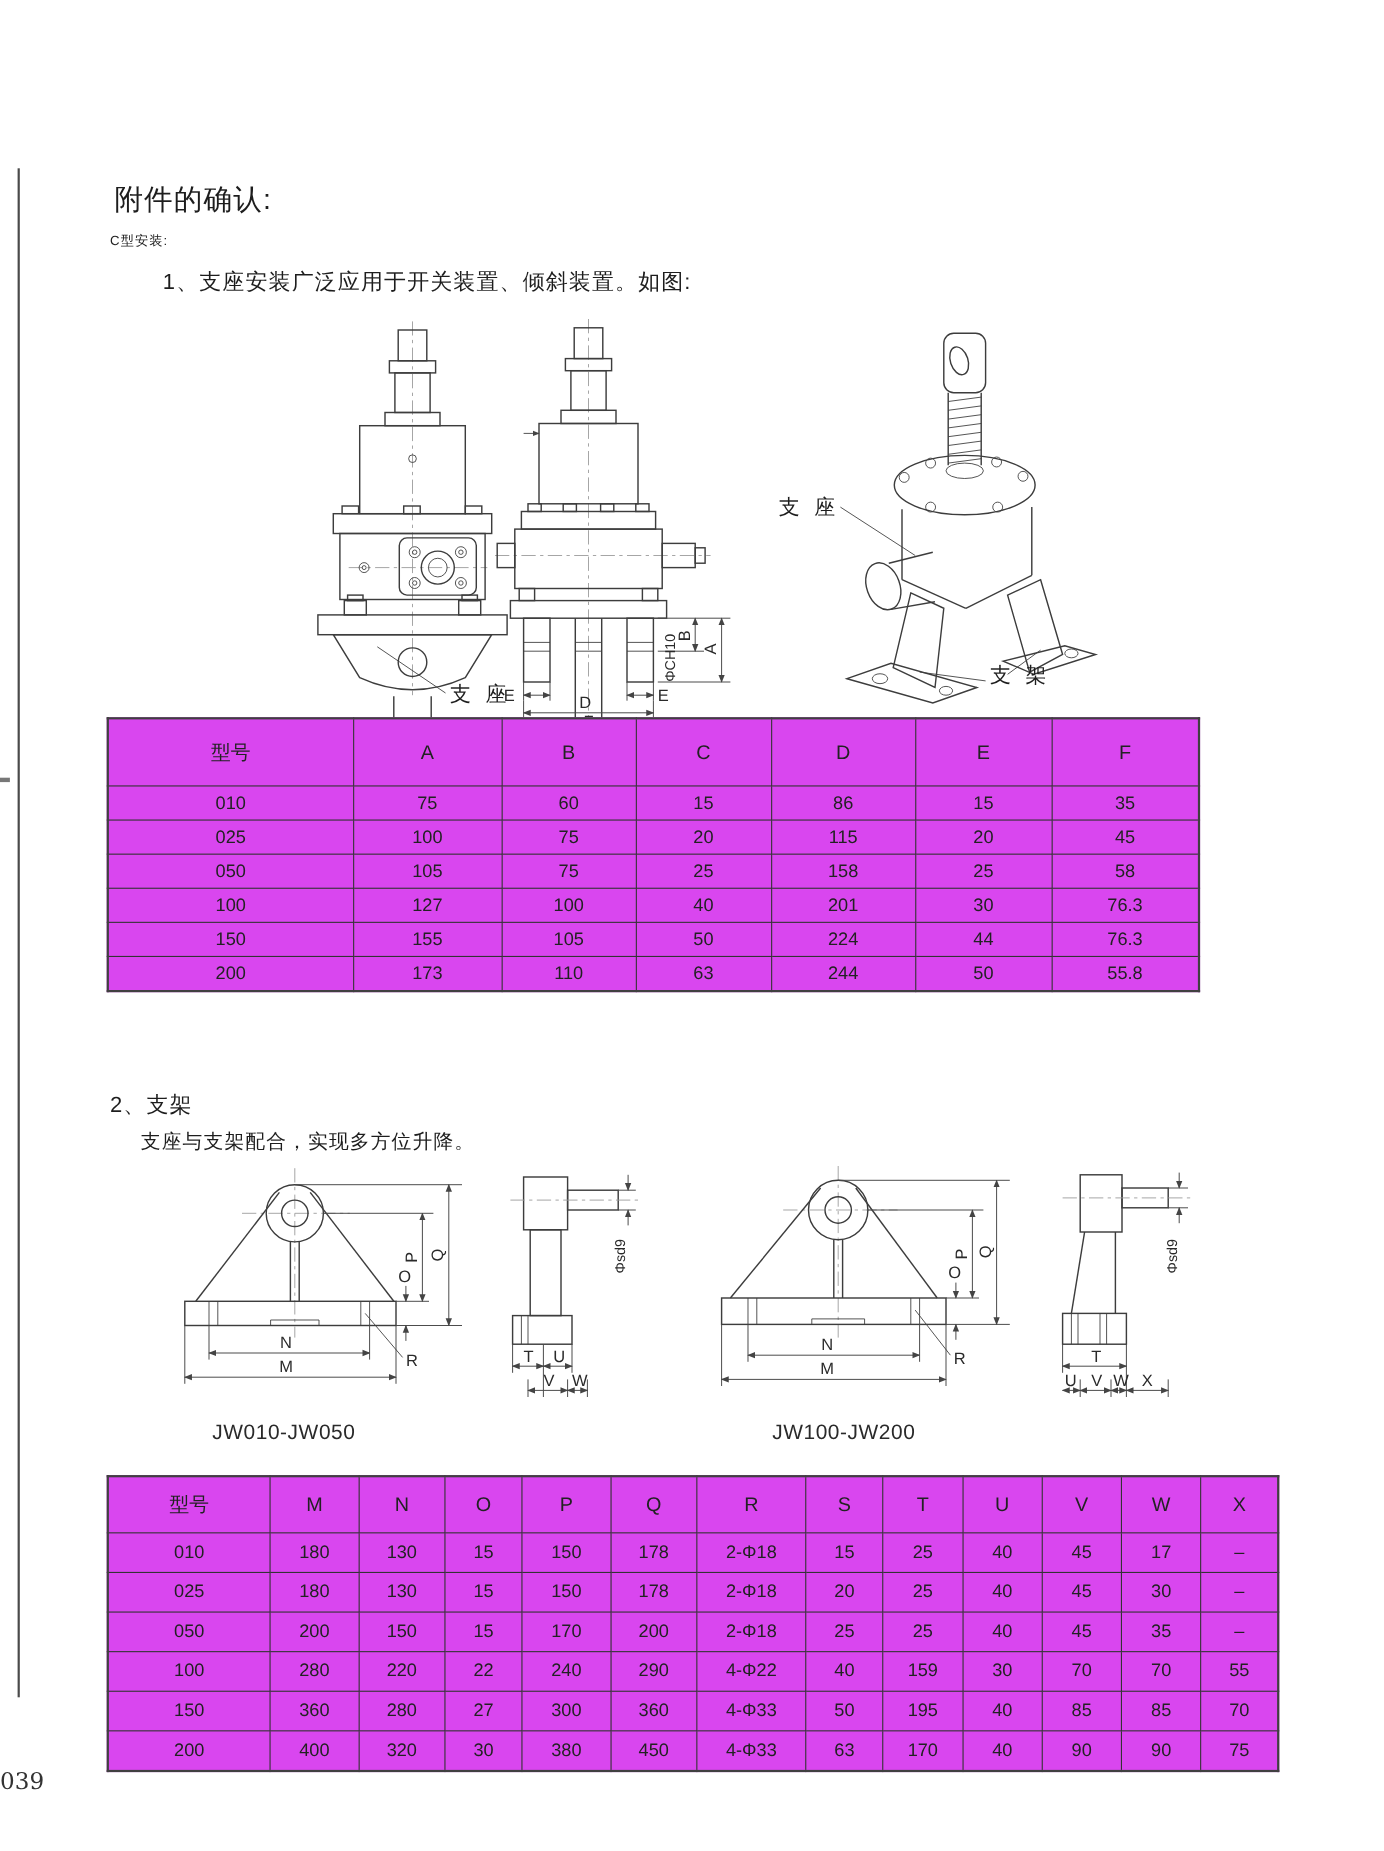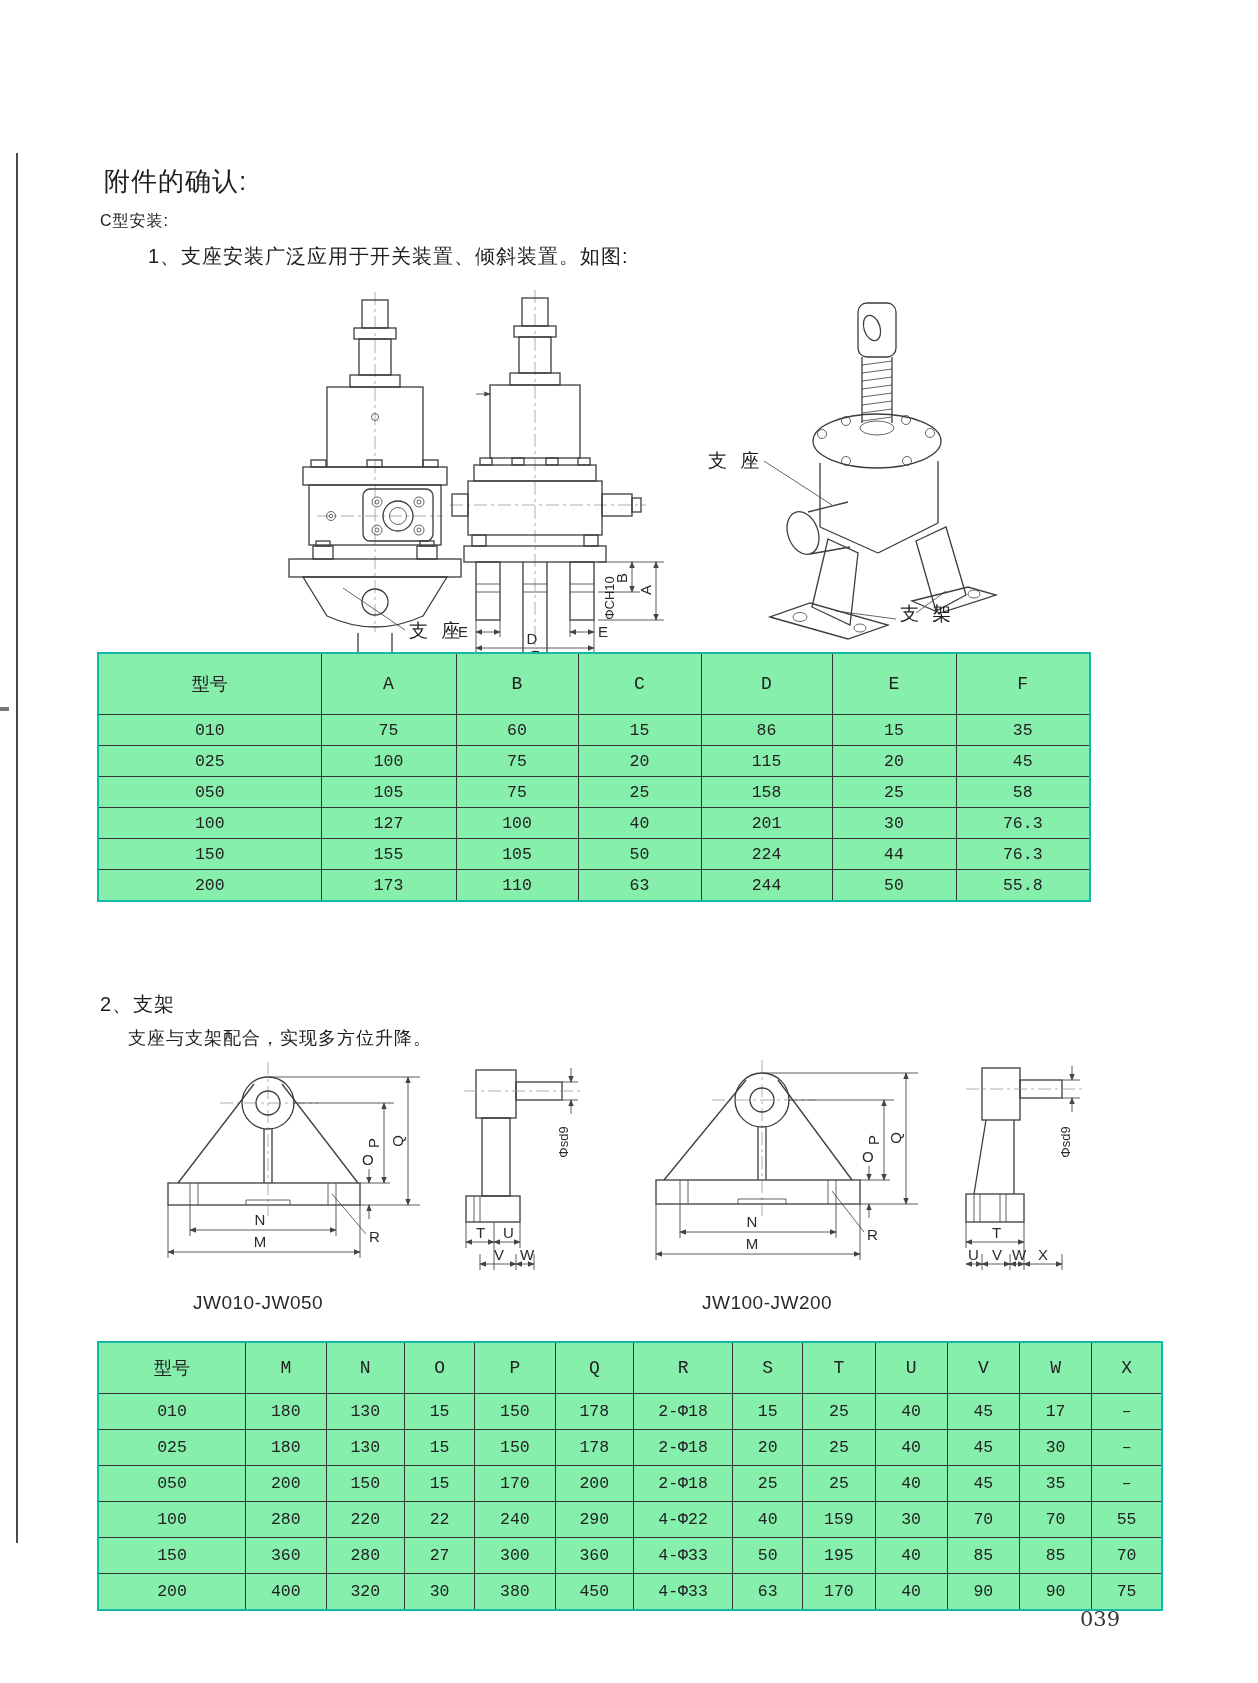--- a/index.html
+++ b/index.html
@@ -1,38 +1,38 @@
 <!DOCTYPE html>
 <html><head>
 <meta charset="utf-8">
 <style>
   html,body{margin:0;padding:0;background:#fff;}
   #page{position:relative;width:1242px;height:1683px;background:#fff;overflow:hidden;
         font-family:"Liberation Sans",sans-serif;color:#1d1d1d;}
   .abs{position:absolute;}
   .title{font-size:26px;letter-spacing:1px;}
-  .sub{font-size:16px;letter-spacing:1px;}
+  .sub{font-size:12px;letter-spacing:1px;}
   .item{font-size:20px;letter-spacing:1px;}
   .sec-title{font-size:20px;letter-spacing:1px;}
   .sec-desc{font-size:18px;letter-spacing:1px;}
   .caption{font-size:19px;letter-spacing:0.5px;color:#2a2a2a;}
   .pagenum{font-family:"DejaVu Serif","Liberation Serif",serif;font-size:21px;color:#333;
-           width:1120px;text-align:right;}
+           width:1120px;text-align:left;}
   .scanline{background:#4a4a4a;}
   .scandash{background:#777;}
   svg{position:absolute;}
   .p{fill:none;stroke:#3d3d3d;stroke-width:1.3px;}
   .t{fill:none;stroke:#3d3d3d;stroke-width:0.8px;}
   .cl{fill:none;stroke:#9a9a9a;stroke-width:0.8px;stroke-dasharray:13 4 3 4;}
   .d{fill:none;stroke:#4a4a4a;stroke-width:0.9px;}
   .dt{font-family:"Liberation Sans",sans-serif;font-size:15px;fill:#2a2a2a;}
   .dts{font-size:13px;}
   .lt{font-family:"Liberation Sans",sans-serif;font-size:19px;fill:#1d1d1d;letter-spacing:4px;}
-  .tbl{position:absolute;border-collapse:collapse;table-layout:fixed;background:#86efac;
-       font-family:Liberation Mono, monospace;color:#222;border:2px solid #14b8a6;}
+  .tbl{position:absolute;border-collapse:collapse;table-layout:fixed;background:#d946ef;
+       font-family:Liberation Sans, sans-serif;color:#222;border:2px solid #404040;}
   .tbl th,.tbl td{border:1.4px solid #333;font-weight:normal;text-align:center;padding:0;
        vertical-align:middle;overflow:hidden;}
   .t1 th{height:60px;font-size:18px;}
   .t1 td{height:30px;font-size:16.5px;}
   .t2 th{height:50px;font-size:18px;}
   .t2 td{height:35px;font-size:16.5px;}
 </style>
 </head>
 <body>
 

